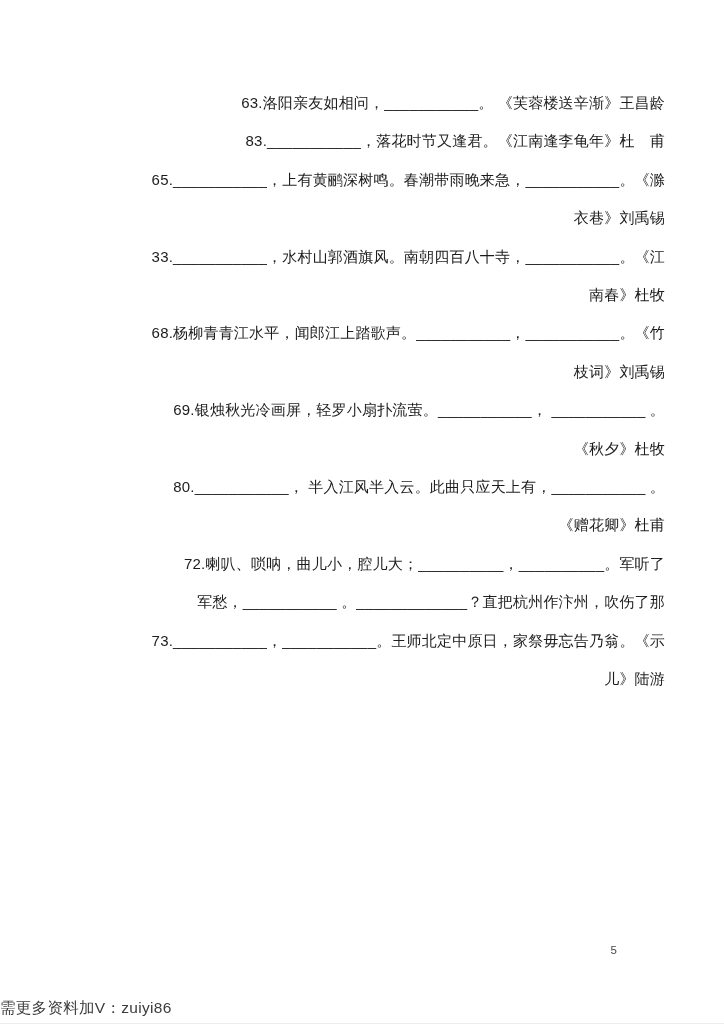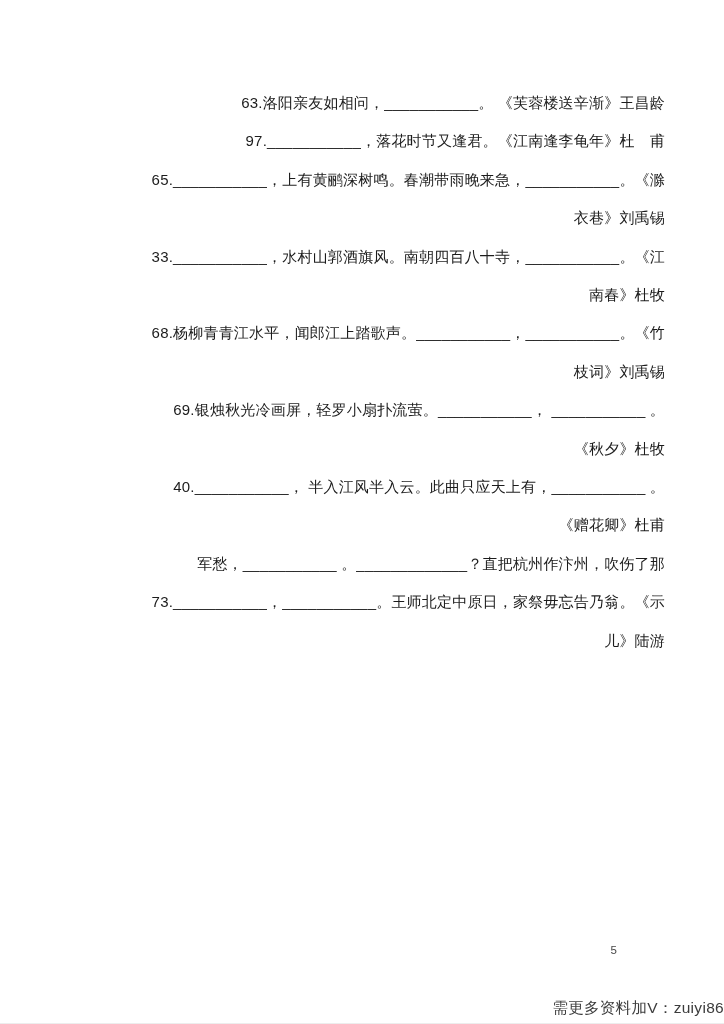--- a/index.html
+++ b/index.html
@@ -38,44 +38,45 @@
     width: 512px;
     text-align: right;
     font-size: 11.5px;
     color: #474747;
   }
   .footer {
     position: absolute;
     left: 0;
     bottom: 4px;
     width: 724px;
-    text-align: right;
+    text-align: left;
     font-size: 15.5px;
     color: #3c3c3c;
     letter-spacing: 0.3px;
   }
 </style>
 </head>
 <body>
 
 <div class="page">
 
   <main class="content">
       <div class="q-line">63.洛阳亲友如相问，___________。 《芙蓉楼送辛渐》王昌龄</div>
-      <div class="q-line">97.___________，落花时节又逢君。《江南逢李龟年》杜　甫</div>
+      <div class="q-line">83.___________，落花时节又逢君。《江南逢李龟年》杜　甫</div>
       <div class="q-line">65.___________，上有黄鹂深树鸣。春潮带雨晚来急，___________。《滁</div>
       <div class="q-line">衣巷》刘禹锡</div>
       <div class="q-line">33.___________，水村山郭酒旗风。南朝四百八十寺，___________。《江</div>
       <div class="q-line">南春》杜牧</div>
       <div class="q-line">68.杨柳青青江水平，闻郎江上踏歌声。___________，___________。《竹</div>
       <div class="q-line">枝词》刘禹锡</div>
       <div class="q-line">69.银烛秋光冷画屏，轻罗小扇扑流萤。___________， ___________ 。</div>
       <div class="q-line">《秋夕》杜牧</div>
-      <div class="q-line">40.___________， 半入江风半入云。此曲只应天上有，___________ 。</div>
+      <div class="q-line">80.___________， 半入江风半入云。此曲只应天上有，___________ 。</div>
       <div class="q-line">《赠花卿》杜甫</div>
+      <div class="q-line">72.喇叭、唢呐，曲儿小，腔儿大；__________，__________。军听了</div>
       <div class="q-line">军愁，___________ 。_____________？直把杭州作汴州，吹伤了那</div>
       <div class="q-line">73.___________，___________。王师北定中原日，家祭毋忘告乃翁。《示</div>
       <div class="q-line">儿》陆游</div>
     </main>
 
   <div class="page-number">5</div>
 
   <footer class="footer">需更多资料加V：zuiyi86</footer>
 
 </div>

